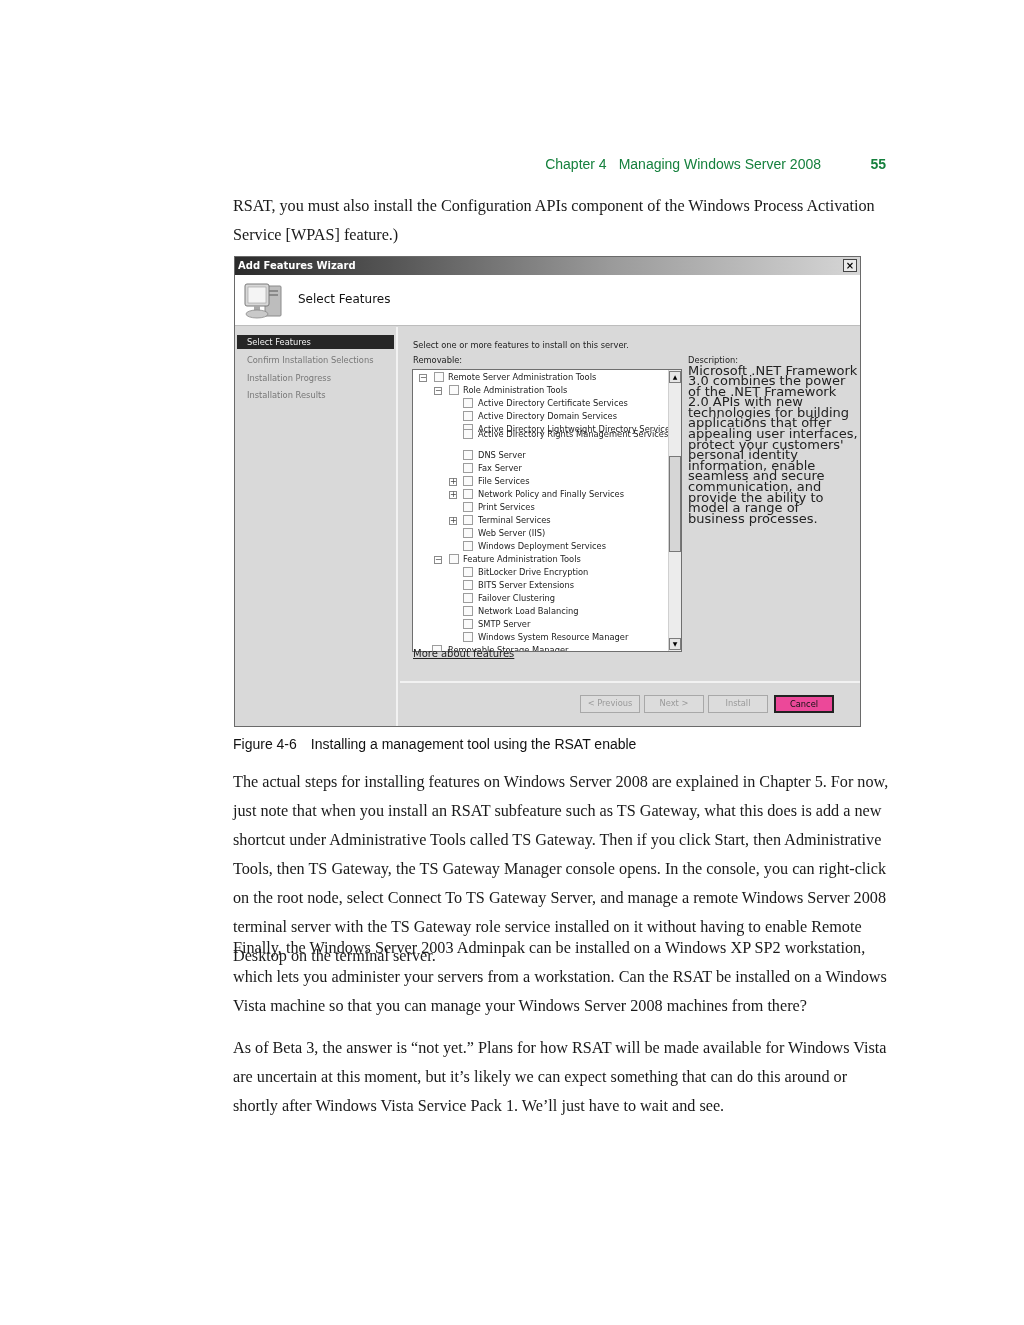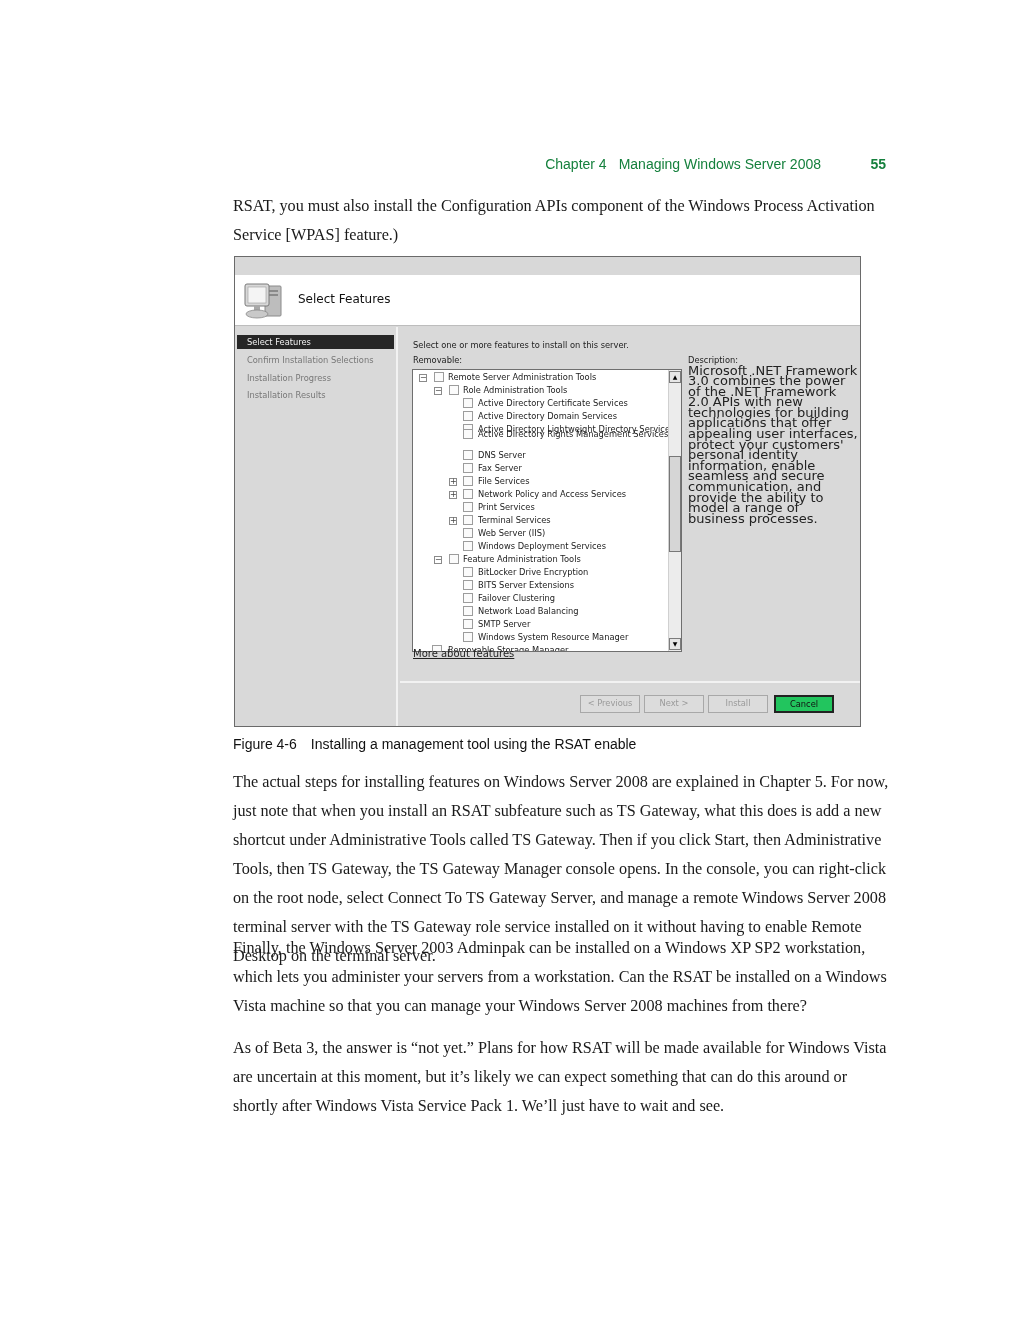--- a/index.html
+++ b/index.html
@@ -58,33 +58,37 @@
 
     .desc-title { position: absolute; left: 288px; top: 28px; font-size: 8.3px; color: #222; }
     .desc-text { position: absolute; left: 288px; top: 38.5px; width: 170px; font-size: 13px; line-height: 10.6px; color: #222; }
 
     .footer { position: absolute; left: 165px; top: 428px; right: 0; bottom: 0; background: #d9d9d9; }
     .btn { position: absolute; top: 10px; height: 18px; width: 60px; font-size: 8.3px; line-height: 15px; text-align: center;
       background: #dcdcdc; border: 1px solid #a8a8a8; color: #9a9a9a; }
     .btn.prev { left: 180px; }
     .btn.next { left: 244px; }
     .btn.install { left: 308px; }
-    .btn.cancel { left: 374px; border: 2px solid #222; background: #22c55e; color: #111; line-height: 14px; }
+    .btn.cancel { left: 374px; border: 2px solid #222; background: #ec4899; color: #111; line-height: 14px; }
   </style>
 </head>
 <body>
 
 <div class="running-head">
   <span class="chap"><span>Chapter 4</span><span class="gap"></span><span>Managing Windows Server 2008</span></span>
   <span class="pnum">55</span>
 </div>
 
 <p class="para p-top">RSAT, you must also install the Configuration APIs component of the Windows Process Activation Service [WPAS] feature.)</p>
 
 <div class="wizard">
+  <div class="titlebar">
+    <span>Add Features Wizard</span>
+    <div class="close-btn"><span>×</span></div>
+  </div>
 
   <div class="header">
     <svg class="header-icon" viewBox="0 0 44 42">
       <rect x="24" y="6" width="16" height="30" rx="1" fill="#bdbdbd" stroke="#8a8a8a" stroke-width="1"></rect>
       <rect x="27" y="10" width="10" height="2" fill="#8a8a8a"></rect>
       <rect x="27" y="14" width="10" height="2" fill="#8a8a8a"></rect>
       <rect x="4" y="4" width="24" height="22" rx="2" fill="#d8d8d8" stroke="#7a7a7a" stroke-width="1"></rect>
       <rect x="7" y="7" width="18" height="16" fill="#f4f4f4" stroke="#9a9a9a" stroke-width="0.6"></rect>
       <rect x="13" y="26" width="6" height="5" fill="#a8a8a8"></rect>
       <ellipse cx="16" cy="34" rx="11" ry="4" fill="#c9c9c9" stroke="#8a8a8a" stroke-width="0.8"></ellipse>
@@ -139,21 +143,21 @@
         <span class="lbl" style="left:65px">Fax Server</span>
       </div>
       <div class="tree-row" style="top:105px;left:0;width:255px">
         <span class="exp" style="left:36px">+</span>
         <span class="chk" style="left:50px"></span>
         <span class="lbl" style="left:65px">File Services</span>
       </div>
       <div class="tree-row" style="top:118px;left:0;width:255px">
         <span class="exp" style="left:36px">+</span>
         <span class="chk" style="left:50px"></span>
-        <span class="lbl" style="left:65px">Network Policy and Access Services</span>
+        <span class="lbl" style="left:65px">Network Policy and Finally Services</span>
       </div>
       <div class="tree-row" style="top:131px;left:0;width:255px">
         <span class="chk" style="left:50px"></span>
         <span class="lbl" style="left:65px">Print Services</span>
       </div>
       <div class="tree-row" style="top:144px;left:0;width:255px">
         <span class="exp" style="left:36px">+</span>
         <span class="chk" style="left:50px"></span>
         <span class="lbl" style="left:65px">Terminal Services</span>
       </div>

